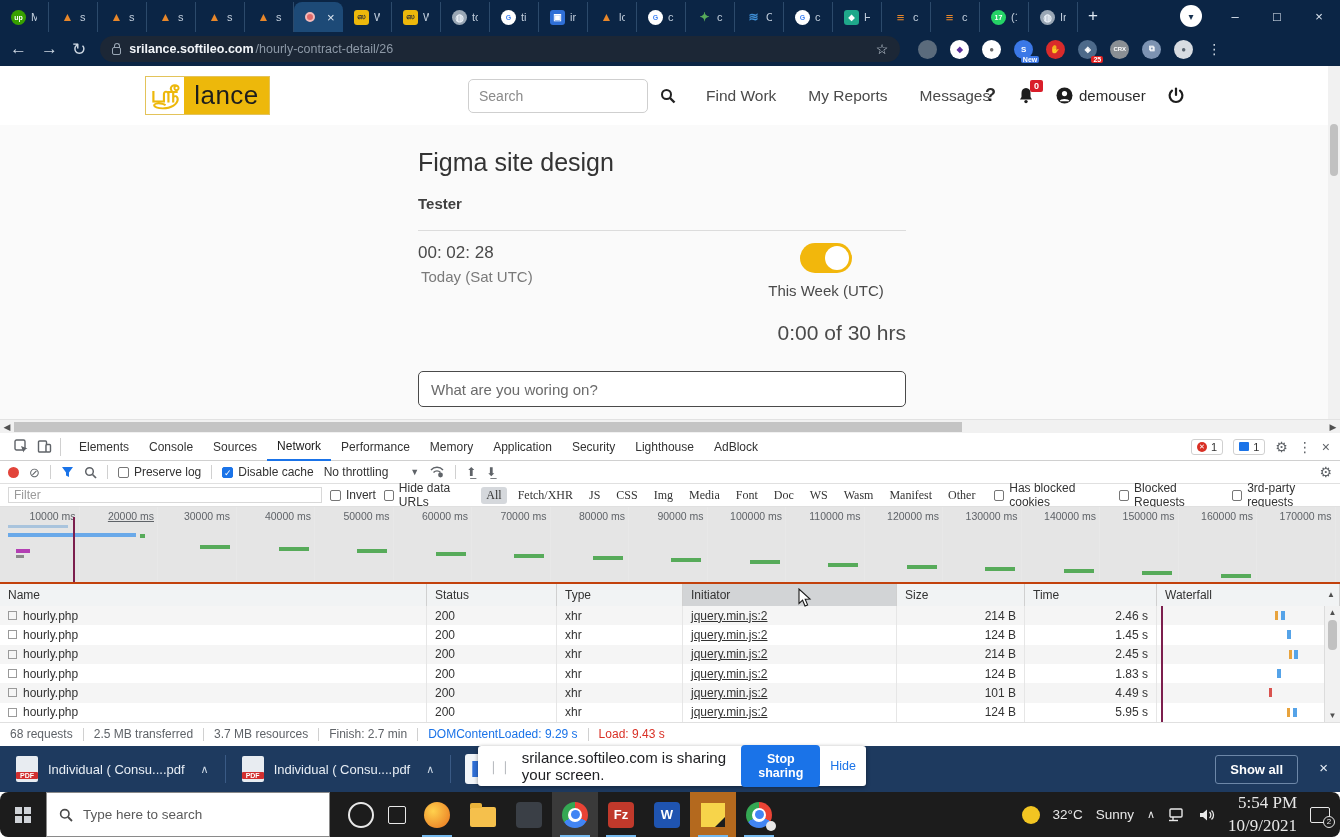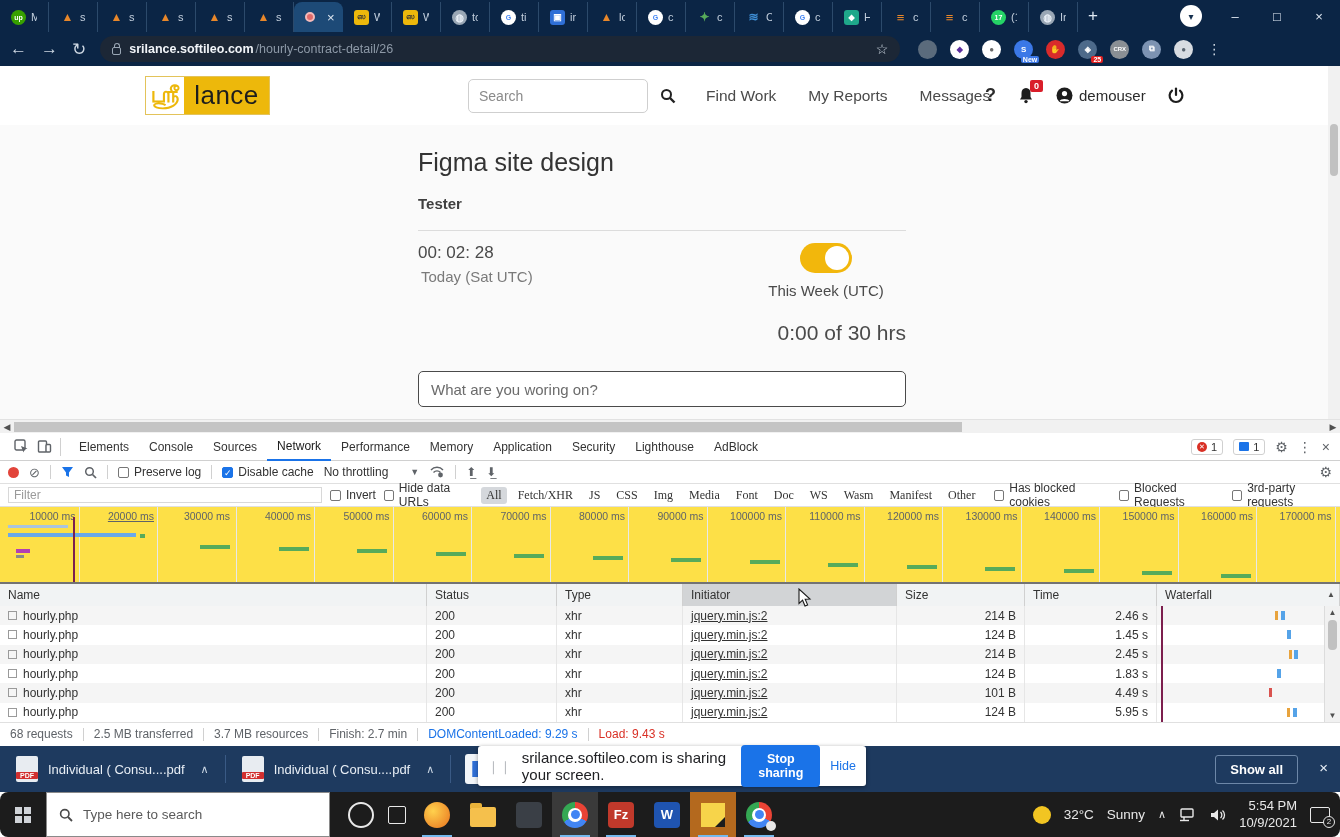--- a/index.html
+++ b/index.html
@@ -96,21 +96,21 @@
   .box.on { background:#1a73e8; border-color:#1a73e8; color:#fff; font-size:9px; line-height:11px; text-align:center; }
   .throttle { display:flex; align-items:center; gap:4px; color:#333; }
   .dt-gear-right { margin-left:auto; }
 
   .dt-filterrow { height:23px; display:flex; align-items:center; gap:8px; padding:0 8px; border-bottom:1px solid #e0e0e0; }
   .filterinput { width:352px; height:16px; border:1px solid #d8d8d8; color:#9a9a9a; font-size:12px; padding:0 5px; display:flex; align-items:center; }
   .pill { padding:1px 5px; border-radius:3px; color:#333;font-family:Liberation Serif, serif; }
   .pill.sel { background:#d5d8dc; }
   .fchk { display:flex; align-items:center; gap:5px; }
 
-  .dt-timeline { position:relative; height:77px; border-bottom:2px solid #737373; background:#fde047; overflow:hidden; }
+  .dt-timeline { position:relative; height:77px; border-bottom:2px solid #c2410c; background:#e5e5e5; overflow:hidden; }
   .tick-line { position:absolute; top:0; bottom:0; width:1px; background:#e8e8e8; }
   .tick-label { position:absolute; top:3px; font-size:10.5px; color:#5f6368; transform:translateX(-100%); padding-right:3px; white-space:nowrap; }
   .tl-bluebar { position:absolute; left:8px; top:26px; width:128px; height:4px; background:#6aa9e9; }
   .tl-greendot { position:absolute; width:5px; height:4px; background:#57ab5a; }
   .tl-purpleline { position:absolute; left:73px; top:10px; bottom:0; width:2px; background:#7c1f4e; }
   .tl-tinytext { position:absolute; left:8px; top:18px; width:60px; height:3px; background:#a9c4dd; }
   .tl-magenta { position:absolute; left:16px; top:42px; width:14px; height:4px; background:#b33fb3; }
   .tl-magenta2 { position:absolute; left:16px; top:48px; width:8px; height:3px; background:#8a8a8a; }
 
   .dt-table { position:relative; }
@@ -176,21 +176,21 @@
   .chromeico:after { content:""; position:absolute; inset:8.5px; background:#4285f4; border-radius:50%; }
   .folderico { width:26px; height:20px; background:#f5c04c; border-radius:2px; position:relative; margin-top:4px; }
   .folderico:before { content:""; position:absolute; top:-4px; left:0; width:12px; height:5px; background:#e8b23a; border-radius:2px 2px 0 0; }
   .stickyico { width:24px; height:24px; background:#f7d44a; position:relative; }
   .stickyico:after { content:""; position:absolute; right:0; bottom:0; border:5px solid; border-color:transparent #1c1c1c #1c1c1c transparent; }
   .personbadge { position:absolute; right:6px; bottom:6px; width:10px; height:10px; background:#e8e8e8; border-radius:50%; }
   .tray { margin-left:auto; display:flex; align-items:center; gap:13px; padding-right:10px; }
   .sun { width:18px; height:18px; background:#f2c522; border-radius:50%; }
   .weathertxt { font-size:13.5px; }
   .traychev { font-size:11px; color:#e8e8e8; }
-  .clockblock { text-align:right; font-size:13px; line-height:1.3; }
+  .clockblock { text-align:right; font-size:17px; line-height:1.3;font-family:Liberation Serif, serif; }
   .notifico { position:relative; width:20px; height:16px; border:1.5px solid #e8e8e8; border-radius:2px; }
   .notifico .nbadge { position:absolute; right:-6px; bottom:-6px; width:12px; height:12px; background:#1c1c1c; border:1px solid #e8e8e8; border-radius:50%; font-size:8px; display:flex; align-items:center; justify-content:center; }
 
   .cursor { position:absolute; left:798px; top:588px; z-index:50; }
   svg.mini { display:block; }
 </style>
 </head>
 <body>
 
 <div class="screen">

